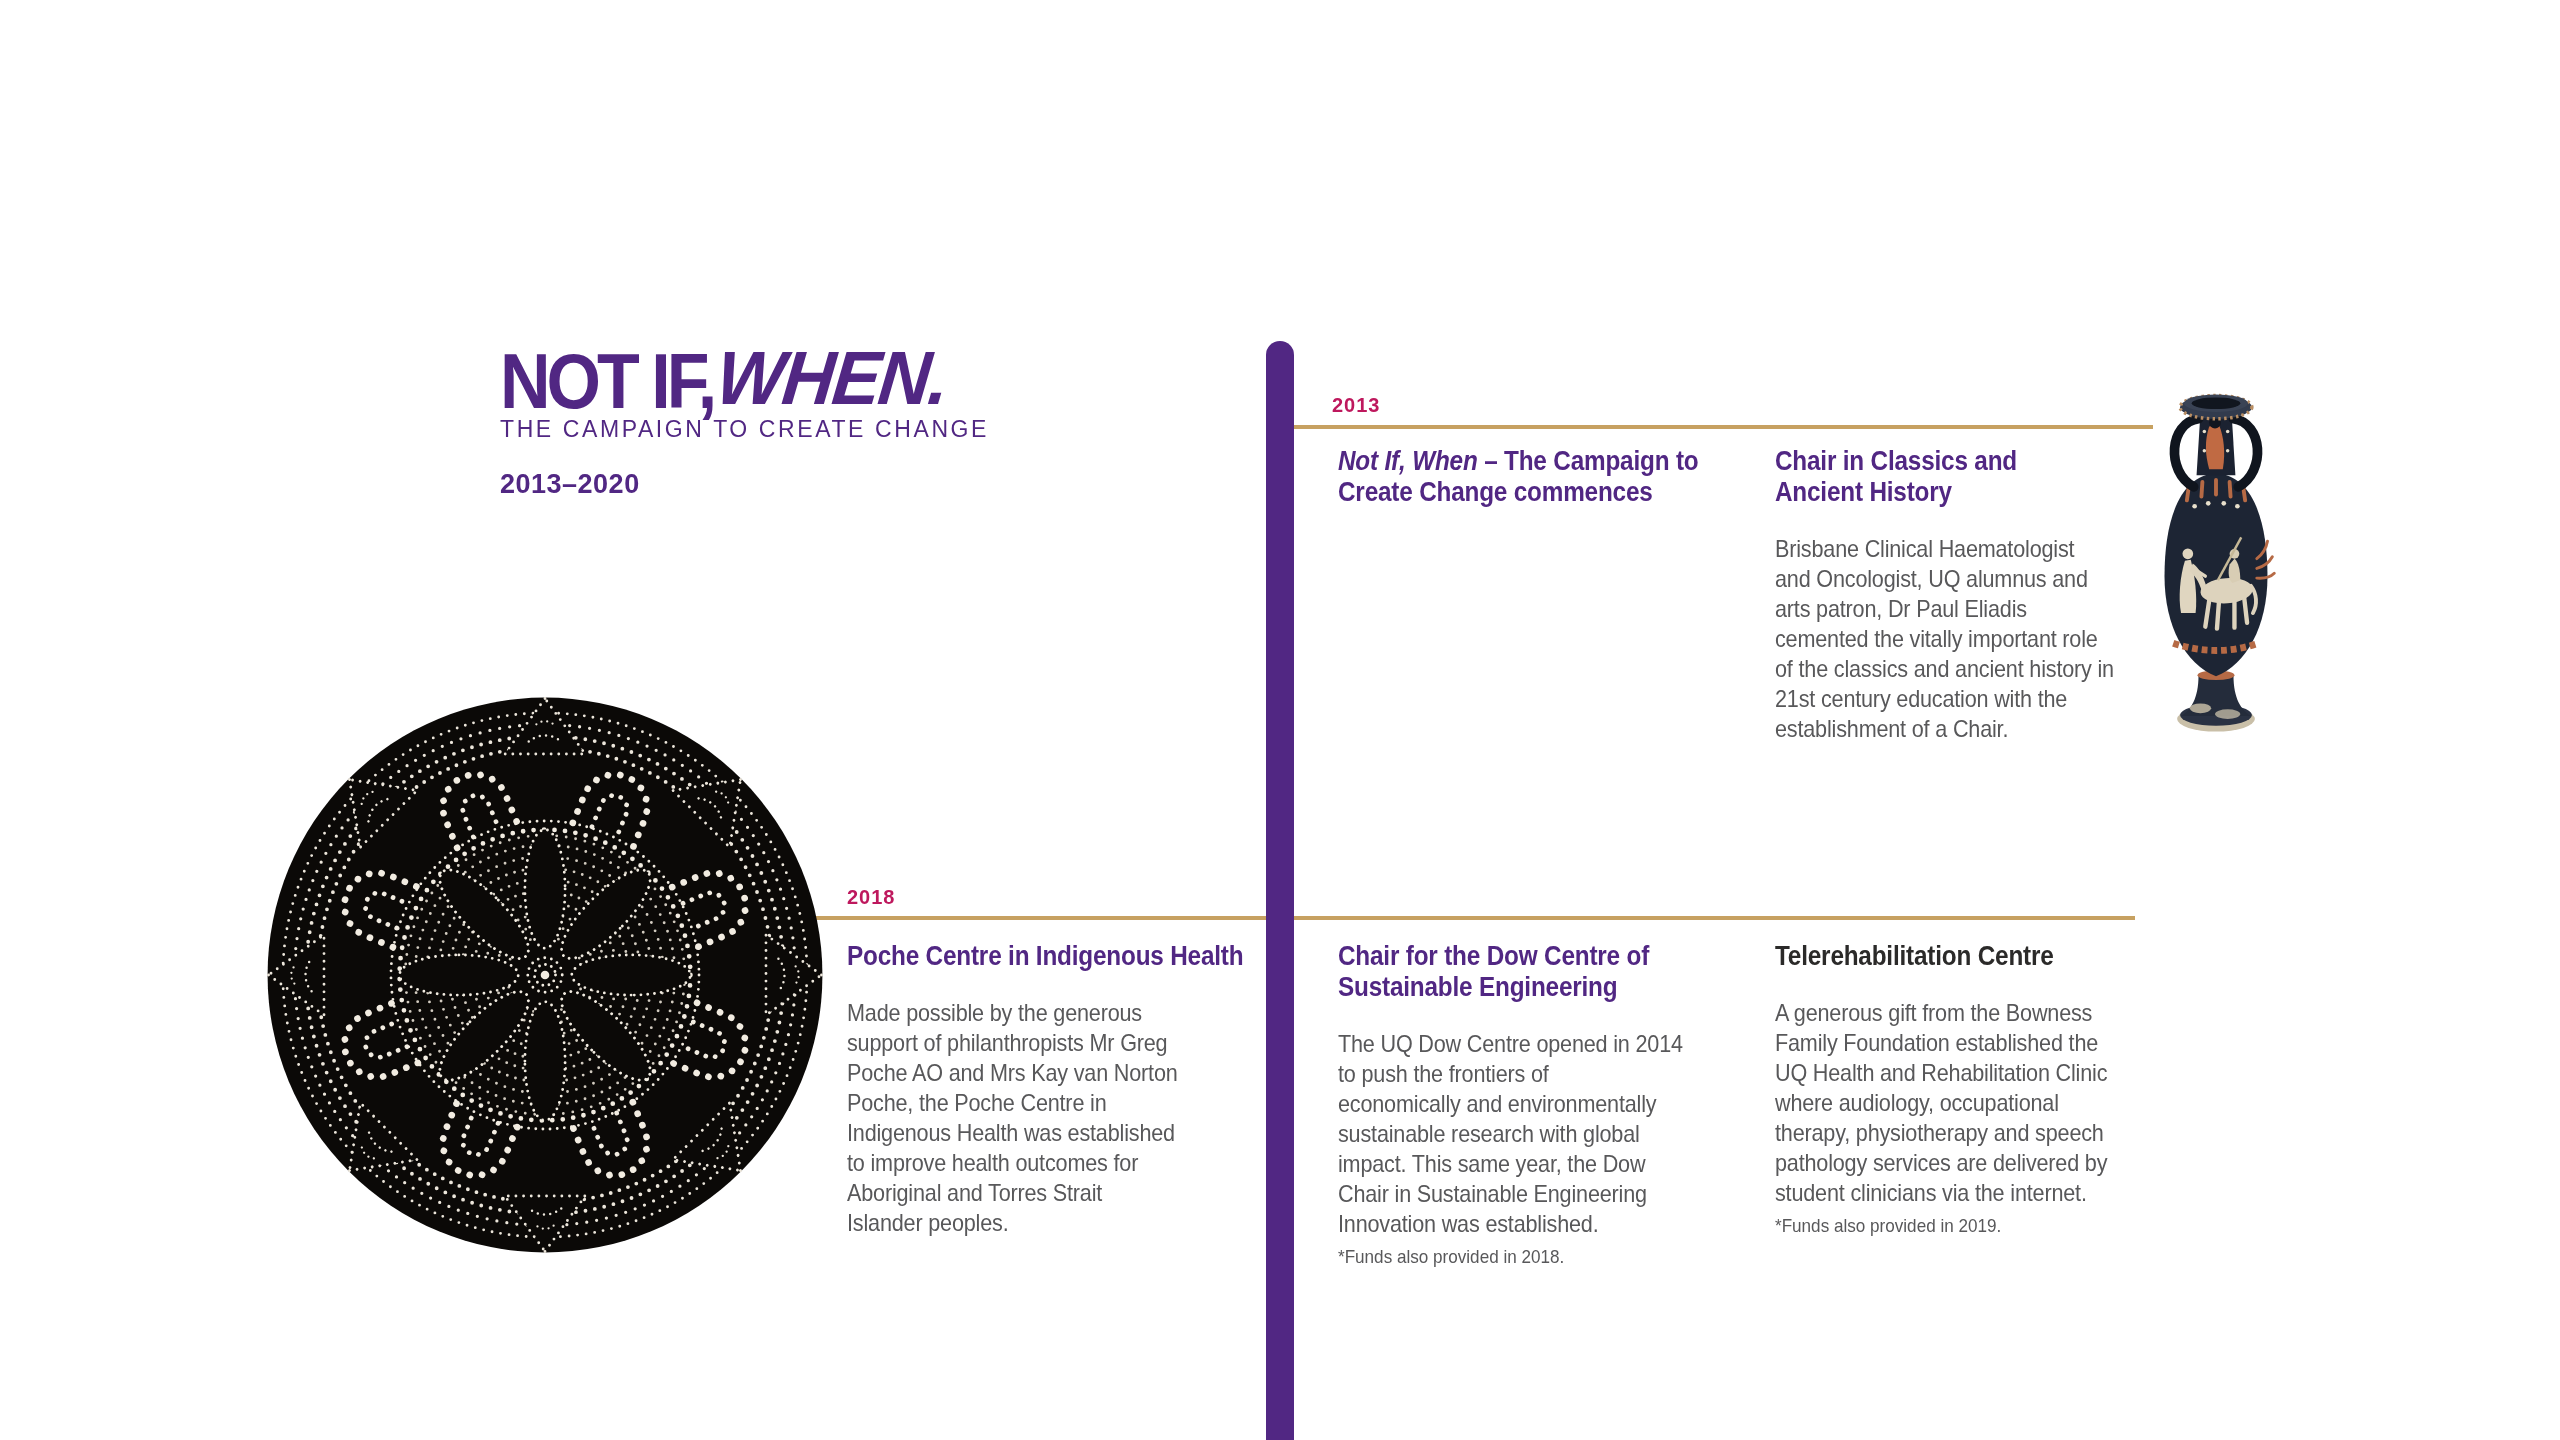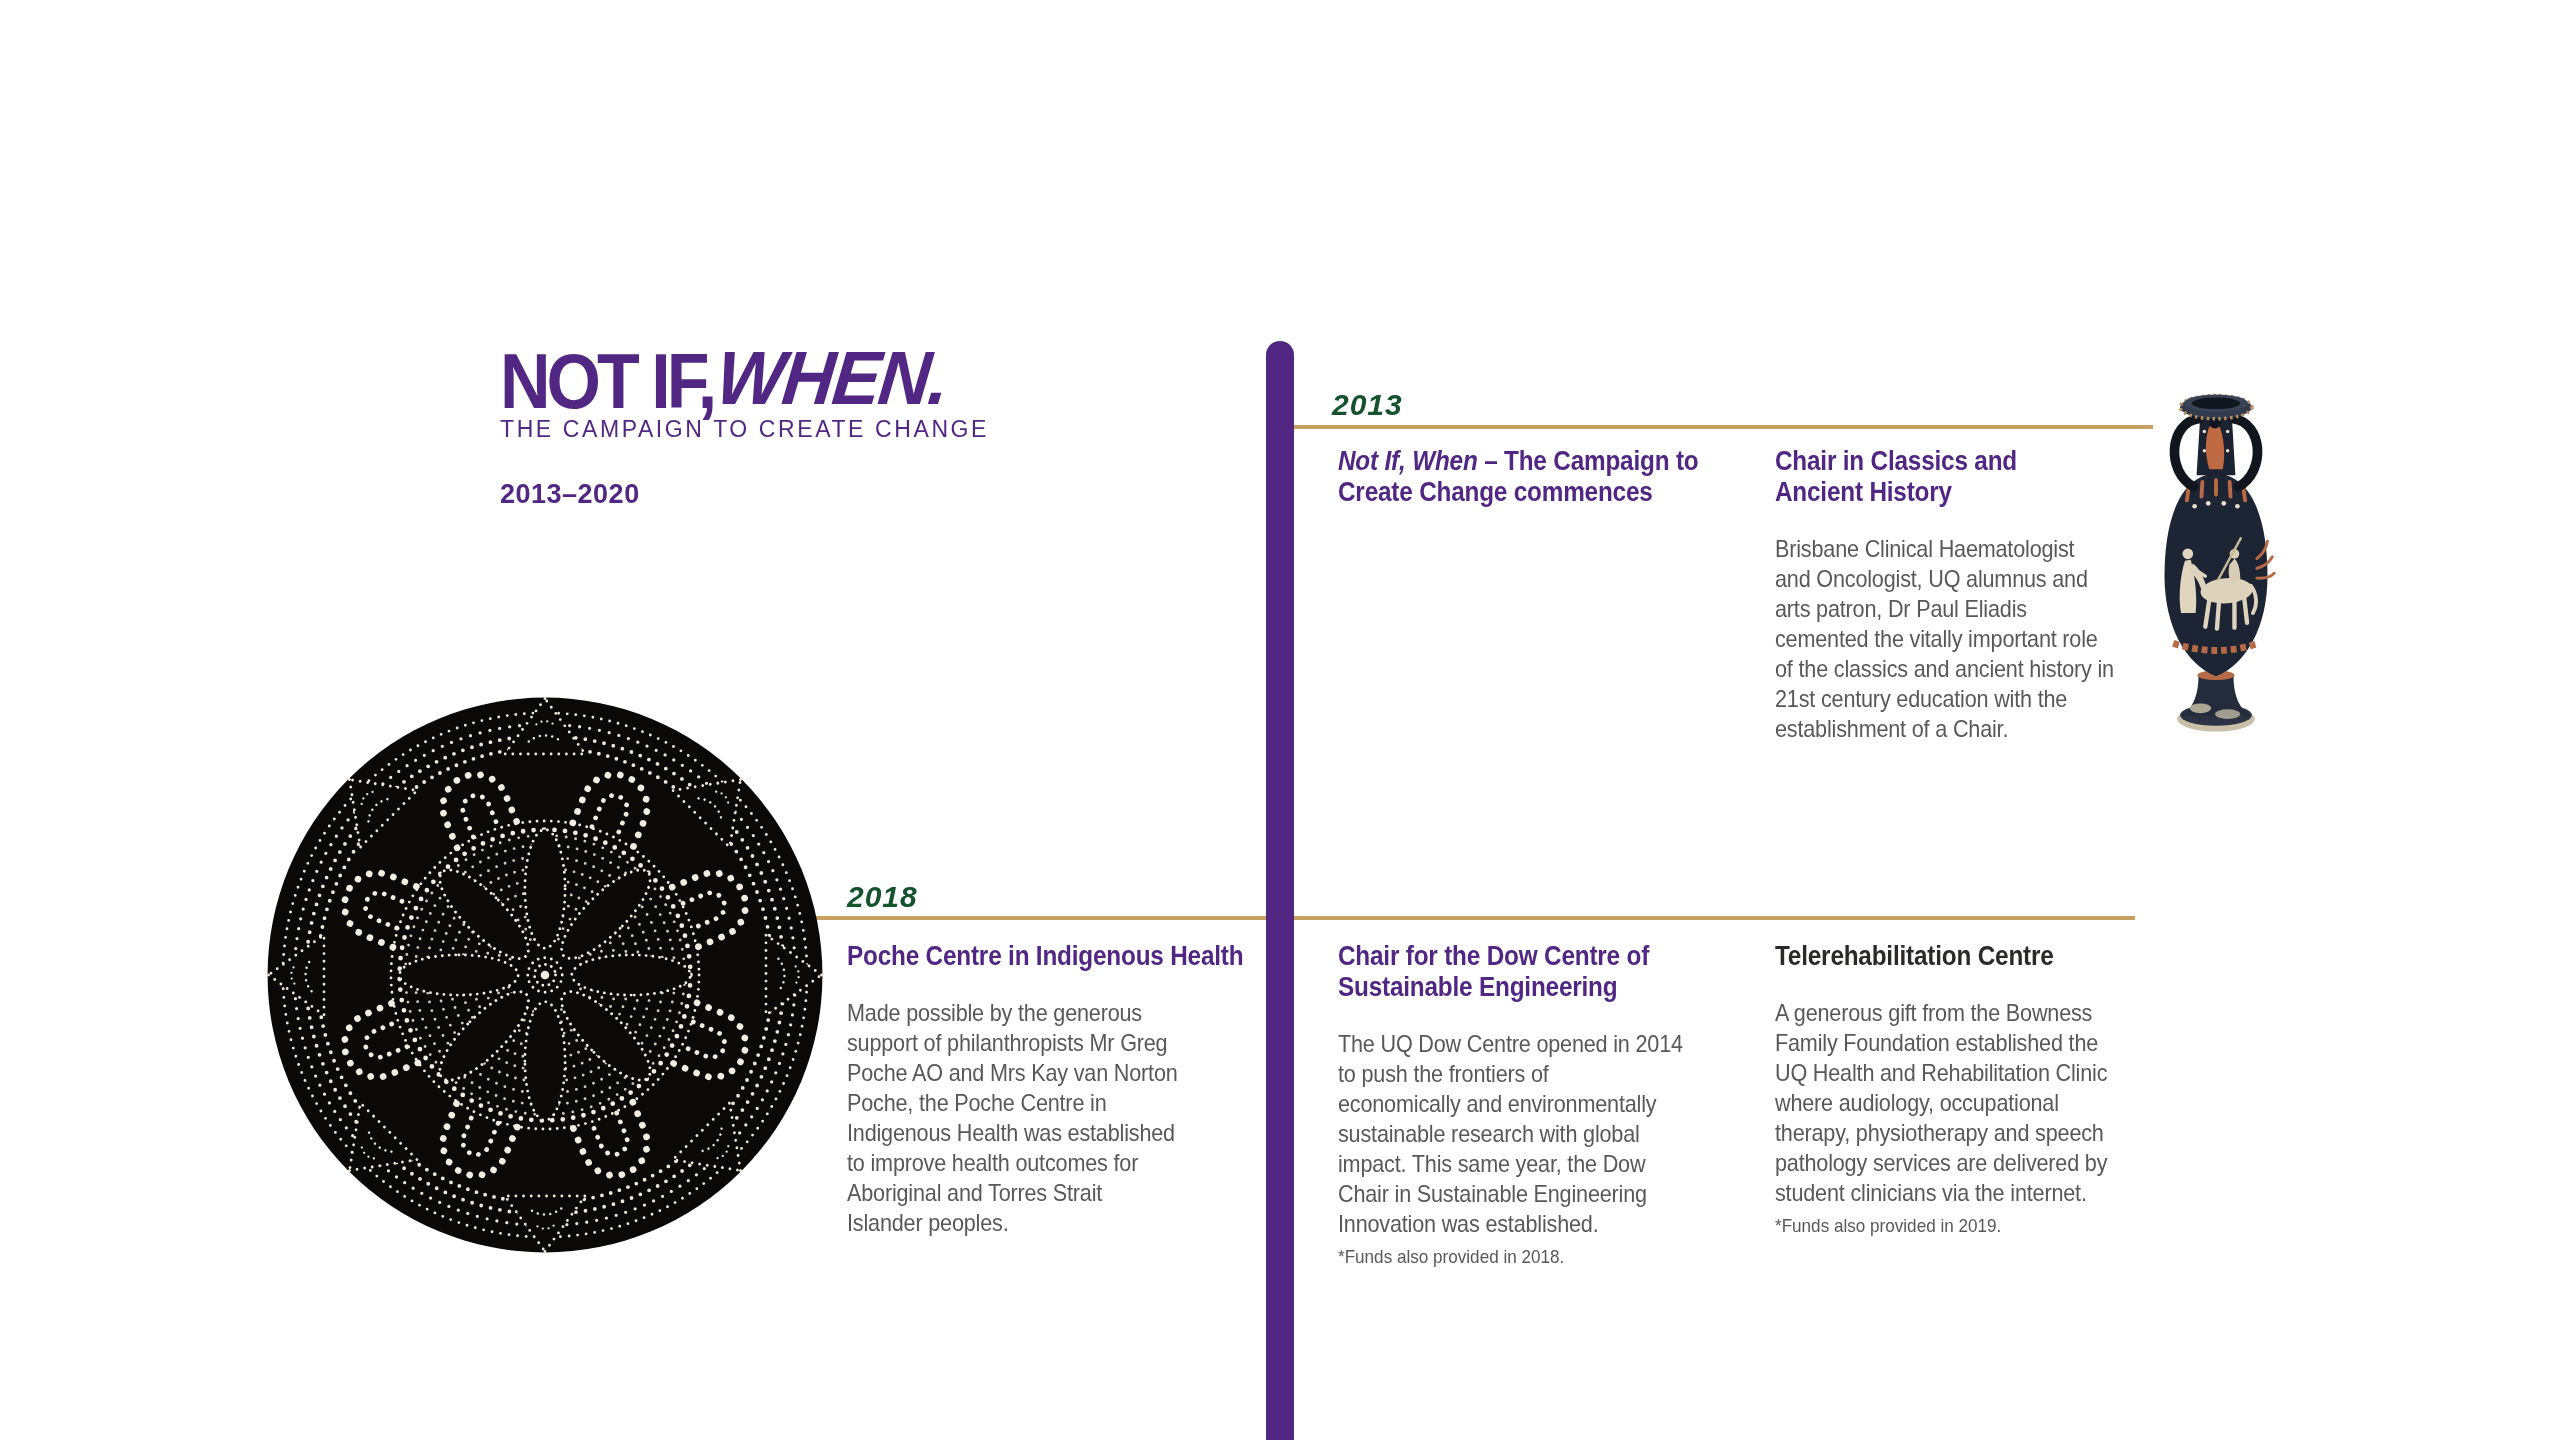--- a/index.html
+++ b/index.html
@@ -16,32 +16,32 @@
   }
   .logo-script{
     display:inline-block;font-weight:bold;font-style:italic;font-size:72px;
     letter-spacing:-2px;margin-left:8px;transform:skewX(-6deg) scaleY(1.05);
     transform-origin:left top;
   }
   .tagline{
     margin-top:4px;color:#512783;font-size:23px;letter-spacing:2.6px;
     font-weight:normal;white-space:nowrap;
   }
-  .year-range{margin-top:36px;color:#512783;font-size:27px;font-weight:bold;letter-spacing:0.5px;}
+  .year-range{margin-top:26px;color:#512783;font-size:27px;font-weight:bold;letter-spacing:0.5px;}
   
   .timeline-bar{
     position:absolute;left:1266px;top:341px;width:28px;height:1099px;
     background:#512783;border-radius:14px 14px 0 0;z-index:5;
   }
   .year-line{position:absolute;height:4px;background:#c7a161;z-index:2;}
   .line-2013{left:1266px;top:425px;width:887px;}
   .line-2014{left:806px;top:916px;width:1329px;}
   .year-label{
-    position:absolute;color:#14532d;font-size:30px;font-weight:bold;
-    letter-spacing:1px;line-height:26px;z-index:3;font-style:italic;
+    position:absolute;color:#be185d;font-size:20px;font-weight:bold;
+    letter-spacing:1px;line-height:26px;z-index:3;
   }
   .label-2013{left:1332px;top:392px;}
   .label-2014{left:847px;top:884px;}
   
   .entry{
     position:absolute;width:470px;z-index:4;
     transform:scaleX(0.9);transform-origin:left top;
   }
   .e13a{left:1338px;top:446px;}
   .e13b{left:1775px;top:446px;}

